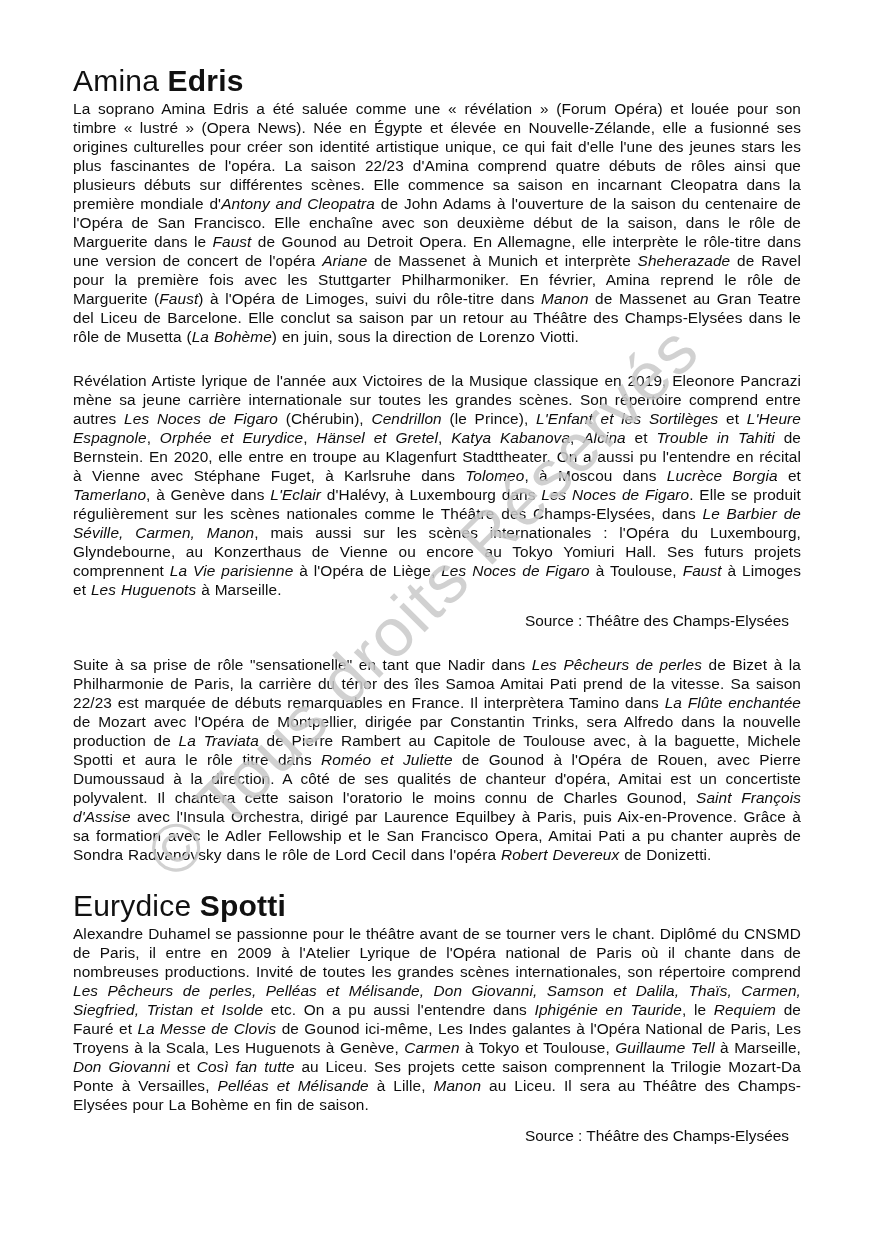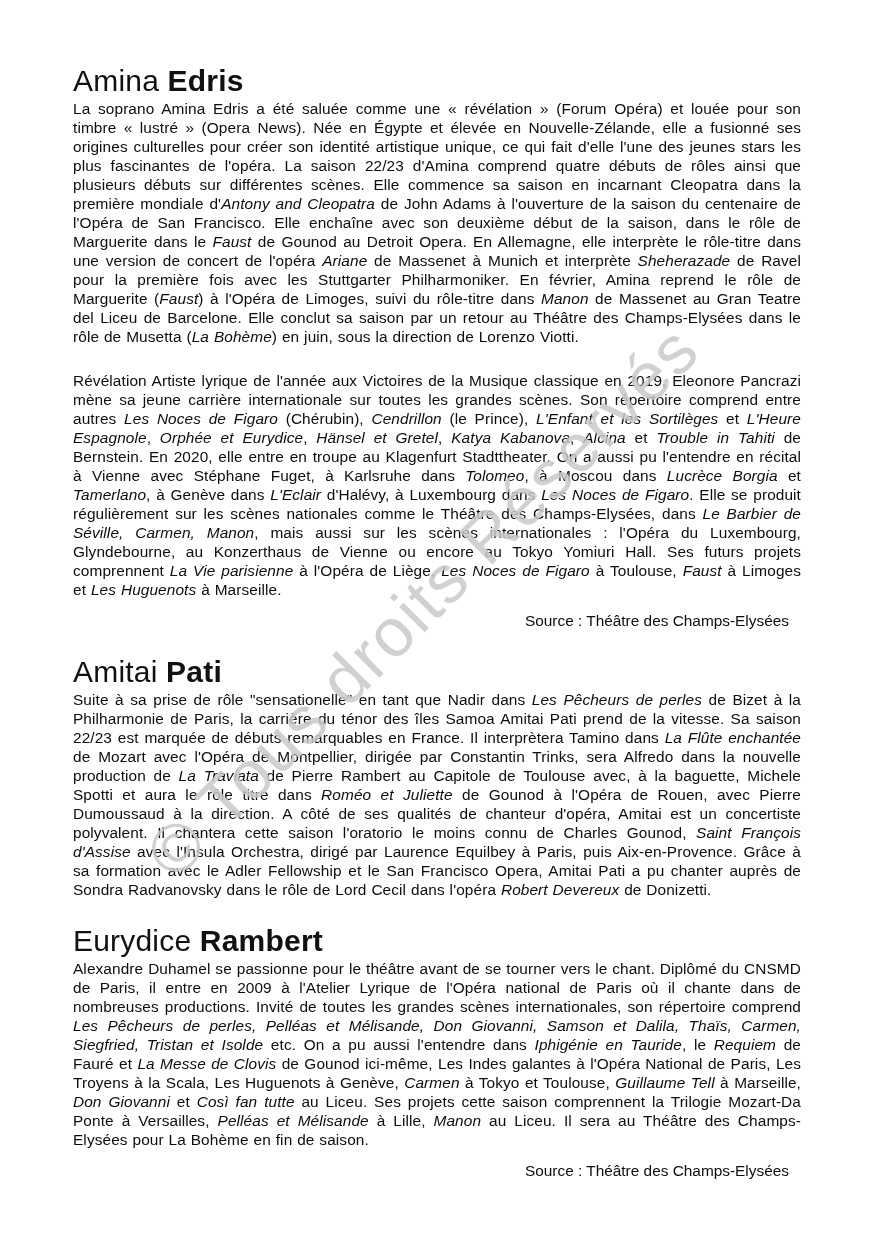--- a/index.html
+++ b/index.html
@@ -61,24 +61,23 @@
   <div id="sections-host">
       <section class="bio">
         <h2 class="name"><span class="first">Amina </span><span class="last">Edris</span></h2>
         <p class="bio-text"><span>La soprano Amina Edris a été saluée comme une « révélation » (Forum Opéra) et louée pour son timbre « lustré » (Opera News). Née en Égypte et élevée en Nouvelle-Zélande, elle a fusionné ses origines culturelles pour créer son identité artistique unique, ce qui fait d'elle l'une des jeunes stars les plus fascinantes de l'opéra. La saison 22/23 d'Amina comprend quatre débuts de rôles ainsi que plusieurs débuts sur différentes scènes. Elle commence sa saison en incarnant Cleopatra dans la première mondiale d'</span><em>Antony and Cleopatra</em><span> de John Adams à l'ouverture de la saison du centenaire de l'Opéra de San Francisco. Elle enchaîne avec son deuxième début de la saison, dans le rôle de Marguerite dans le </span><em>Faust</em><span> de Gounod au Detroit Opera. En Allemagne, elle interprète le rôle-titre dans une version de concert de l'opéra </span><em>Ariane</em><span> de Massenet à Munich et interprète </span><em>Sheherazade</em><span> de Ravel pour la première fois avec les Stuttgarter Philharmoniker. En février, Amina reprend le rôle de Marguerite (</span><em>Faust</em><span>) à l'Opéra de Limoges, suivi du rôle-titre dans </span><em>Manon</em><span> de Massenet au Gran Teatre del Liceu de Barcelone. Elle conclut sa saison par un retour au Théâtre des Champs-Elysées dans le rôle de Musetta (</span><em>La Bohème</em><span>) en juin, sous la direction de Lorenzo Viotti.</span></p>
       </section>
       <section class="bio">
         <p class="bio-text"><span>Révélation Artiste lyrique de l'année aux Victoires de la Musique classique en 2019, Eleonore Pancrazi mène sa jeune carrière internationale sur toutes les grandes scènes. Son répertoire comprend entre autres </span><em>Les Noces de Figaro</em><span> (Chérubin), </span><em>Cendrillon</em><span> (le Prince), </span><em>L'Enfant et les Sortilèges</em><span> et </span><em>L'Heure Espagnole</em><span>, </span><em>Orphée et Eurydice</em><span>, </span><em>Hänsel et Gretel</em><span>, </span><em>Katya Kabanova</em><span>, </span><em>Alcina</em><span> et </span><em>Trouble in Tahiti</em><span> de Bernstein. En 2020, elle entre en troupe au Klagenfurt Stadttheater. On a aussi pu l'entendre en récital à Vienne avec Stéphane Fuget, à Karlsruhe dans </span><em>Tolomeo</em><span>, à Moscou dans </span><em>Lucrèce Borgia</em><span> et </span><em>Tamerlano</em><span>, à Genève dans </span><em>L'Eclair</em><span> d'Halévy, à Luxembourg dans </span><em>Les Noces de Figaro</em><span>. Elle se produit régulièrement sur les scènes nationales comme le Théâtre des Champs-Elysées, dans </span><em>Le Barbier de Séville, Carmen, Manon</em><span>, mais aussi sur les scènes internationales : l'Opéra du Luxembourg, Glyndebourne, au Konzerthaus de Vienne ou encore au Tokyo Yomiuri Hall. Ses futurs projets comprennent </span><em>La Vie parisienne</em><span> à l'Opéra de Liège, </span><em>Les Noces de Figaro</em><span> à Toulouse, </span><em>Faust</em><span> à Limoges et </span><em>Les Huguenots</em><span> à Marseille.</span></p>
         <p class="source">Source : Théâtre des Champs-Elysées</p>
       </section>
       <section class="bio">
-        <h2 class="name"><span class="first">Amitai </span><span class="last">Pati</span></h2>
         <p class="bio-text"><span>Suite à sa prise de rôle "sensationelle" en tant que Nadir dans </span><em>Les Pêcheurs de perles</em><span> de Bizet à la Philharmonie de Paris, la carrière du ténor des îles Samoa Amitai Pati prend de la vitesse. Sa saison 22/23 est marquée de débuts remarquables en France. Il interprètera Tamino dans </span><em>La Flûte enchantée</em><span> de Mozart avec l'Opéra de Montpellier, dirigée par Constantin Trinks, sera Alfredo dans la nouvelle production de </span><em>La Traviata</em><span> de Pierre Rambert au Capitole de Toulouse avec, à la baguette, Michele Spotti et aura le rôle titre dans </span><em>Roméo et Juliette</em><span> de Gounod à l'Opéra de Rouen, avec Pierre Dumoussaud à la direction. A côté de ses qualités de chanteur d'opéra, Amitai est un concertiste polyvalent. Il chantera cette saison l'oratorio le moins connu de Charles Gounod, </span><em>Saint François d'Assise</em><span> avec l'Insula Orchestra, dirigé par Laurence Equilbey à Paris, puis Aix-en-Provence. Grâce à sa formation avec le Adler Fellowship et le San Francisco Opera, Amitai Pati a pu chanter auprès de Sondra Radvanovsky dans le rôle de Lord Cecil dans l'opéra </span><em>Robert Devereux</em><span> de Donizetti.</span></p>
       </section>
       <section class="bio">
-        <h2 class="name"><span class="first">Eurydice </span><span class="last">Rambert</span></h2>
+        <h2 class="name"><span class="first">Eurydice </span><span class="last">Spotti</span></h2>
         <p class="bio-text"><span>Alexandre Duhamel se passionne pour le théâtre avant de se tourner vers le chant. Diplômé du CNSMD de Paris, il entre en 2009 à l'Atelier Lyrique de l'Opéra national de Paris où il chante dans de nombreuses productions. Invité de toutes les grandes scènes internationales, son répertoire comprend </span><em>Les Pêcheurs de perles, Pelléas et Mélisande, Don Giovanni, Samson et Dalila, Thaïs, Carmen, Siegfried, Tristan et Isolde</em><span> etc. On a pu aussi l'entendre dans </span><em>Iphigénie en Tauride</em><span>, le </span><em>Requiem</em><span> de Fauré et </span><em>La Messe de Clovis</em><span> de Gounod ici-même, Les Indes galantes à l'Opéra National de Paris, Les Troyens à la Scala, Les Huguenots à Genève, </span><em>Carmen</em><span> à Tokyo et Toulouse, </span><em>Guillaume Tell</em><span> à Marseille, </span><em>Don Giovanni</em><span> et </span><em>Così fan tutte</em><span> au Liceu. Ses projets cette saison comprennent la Trilogie Mozart-Da Ponte à Versailles, </span><em>Pelléas et Mélisande</em><span> à Lille, </span><em>Manon</em><span> au Liceu. Il sera au Théâtre des Champs-Elysées pour La Bohème en fin de saison.</span></p>
         <p class="source">Source : Théâtre des Champs-Elysées</p>
       </section>
     </div>
 </main>
 
 <div class="watermark" style="color: rgb(201, 201, 201);">© Tous droits Réservés</div>
 
 </body></html>

